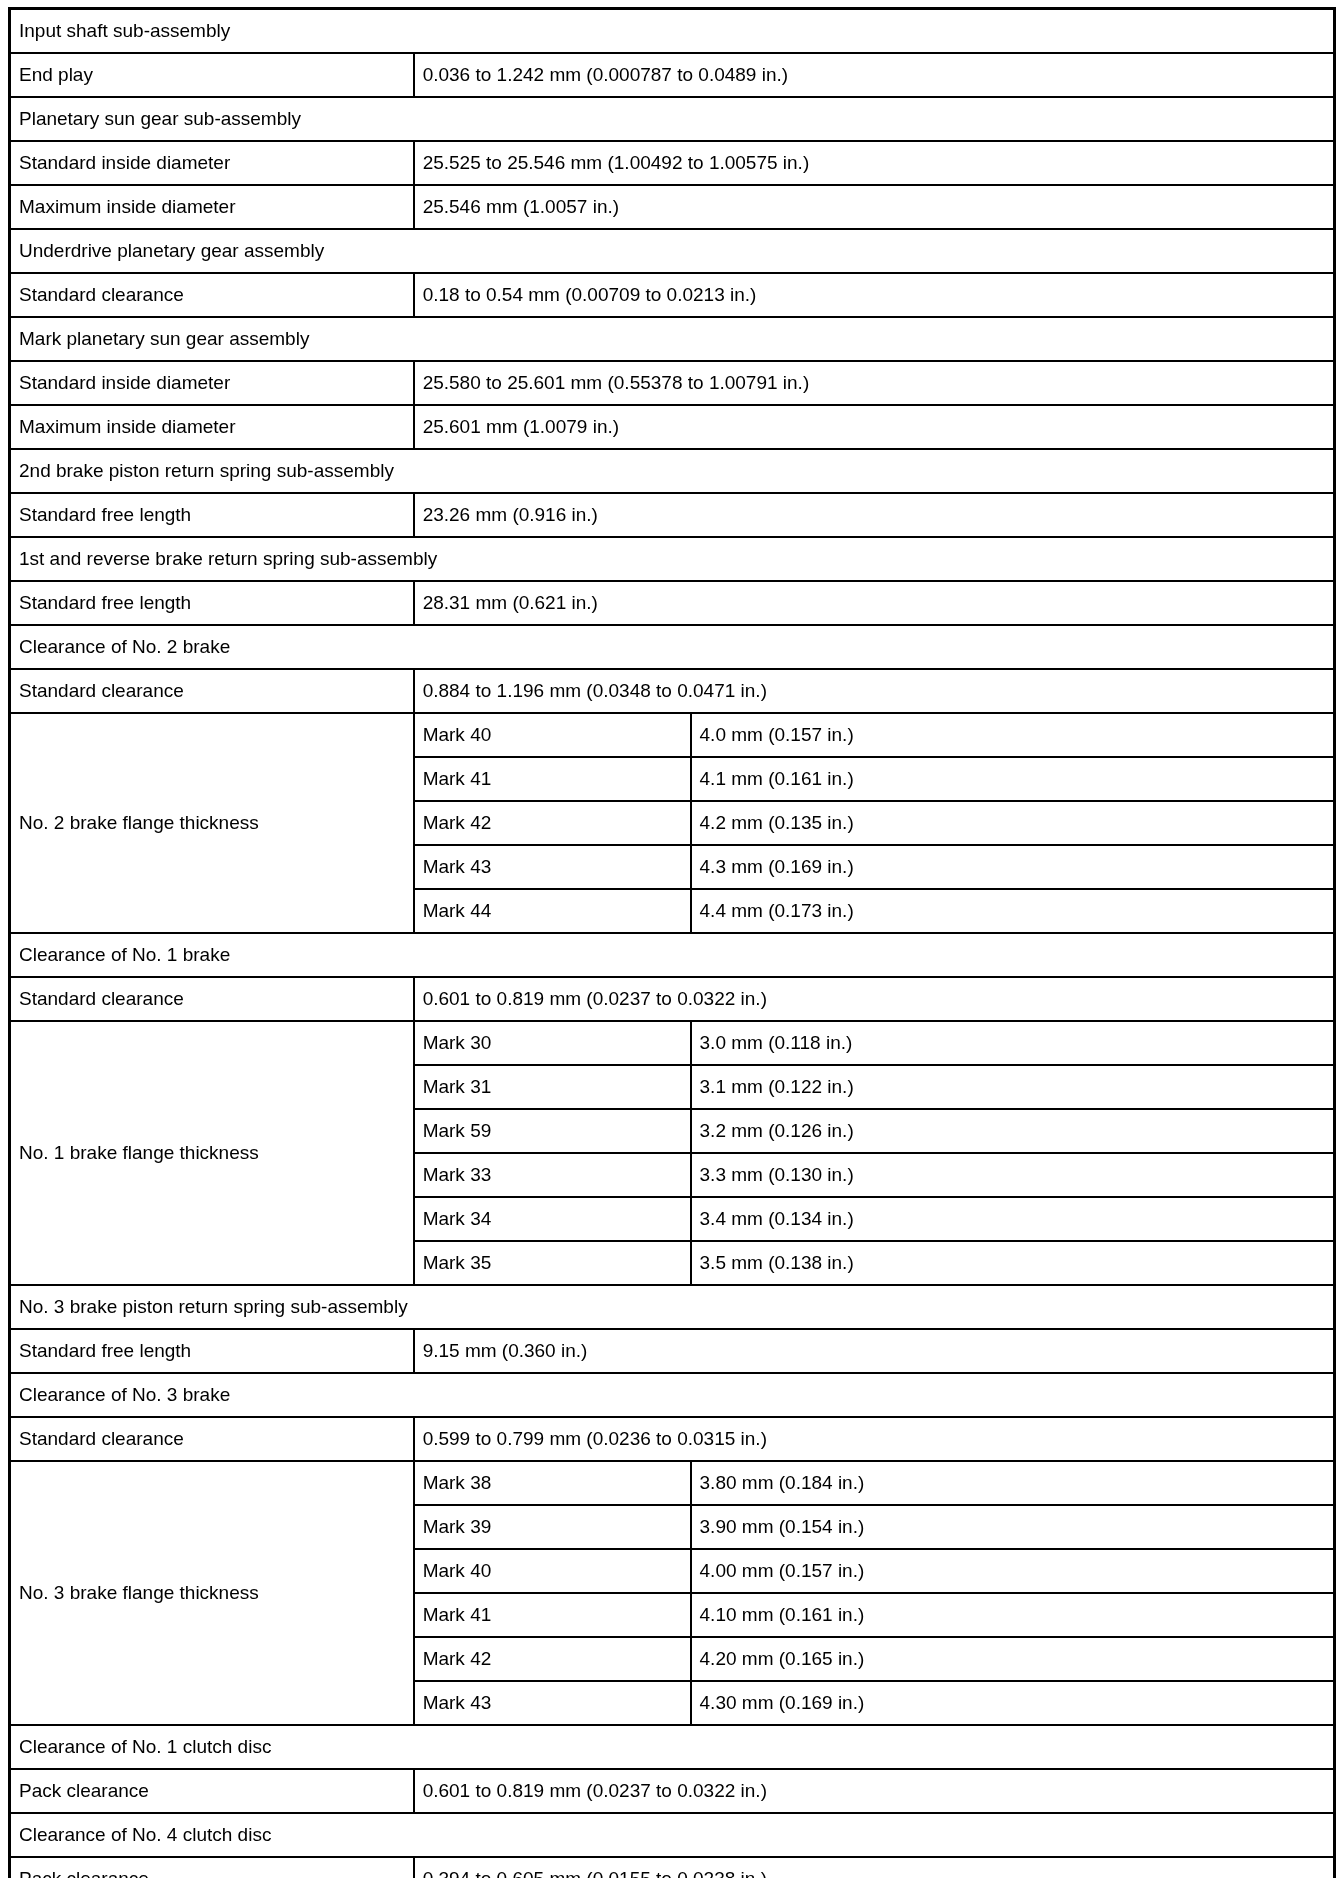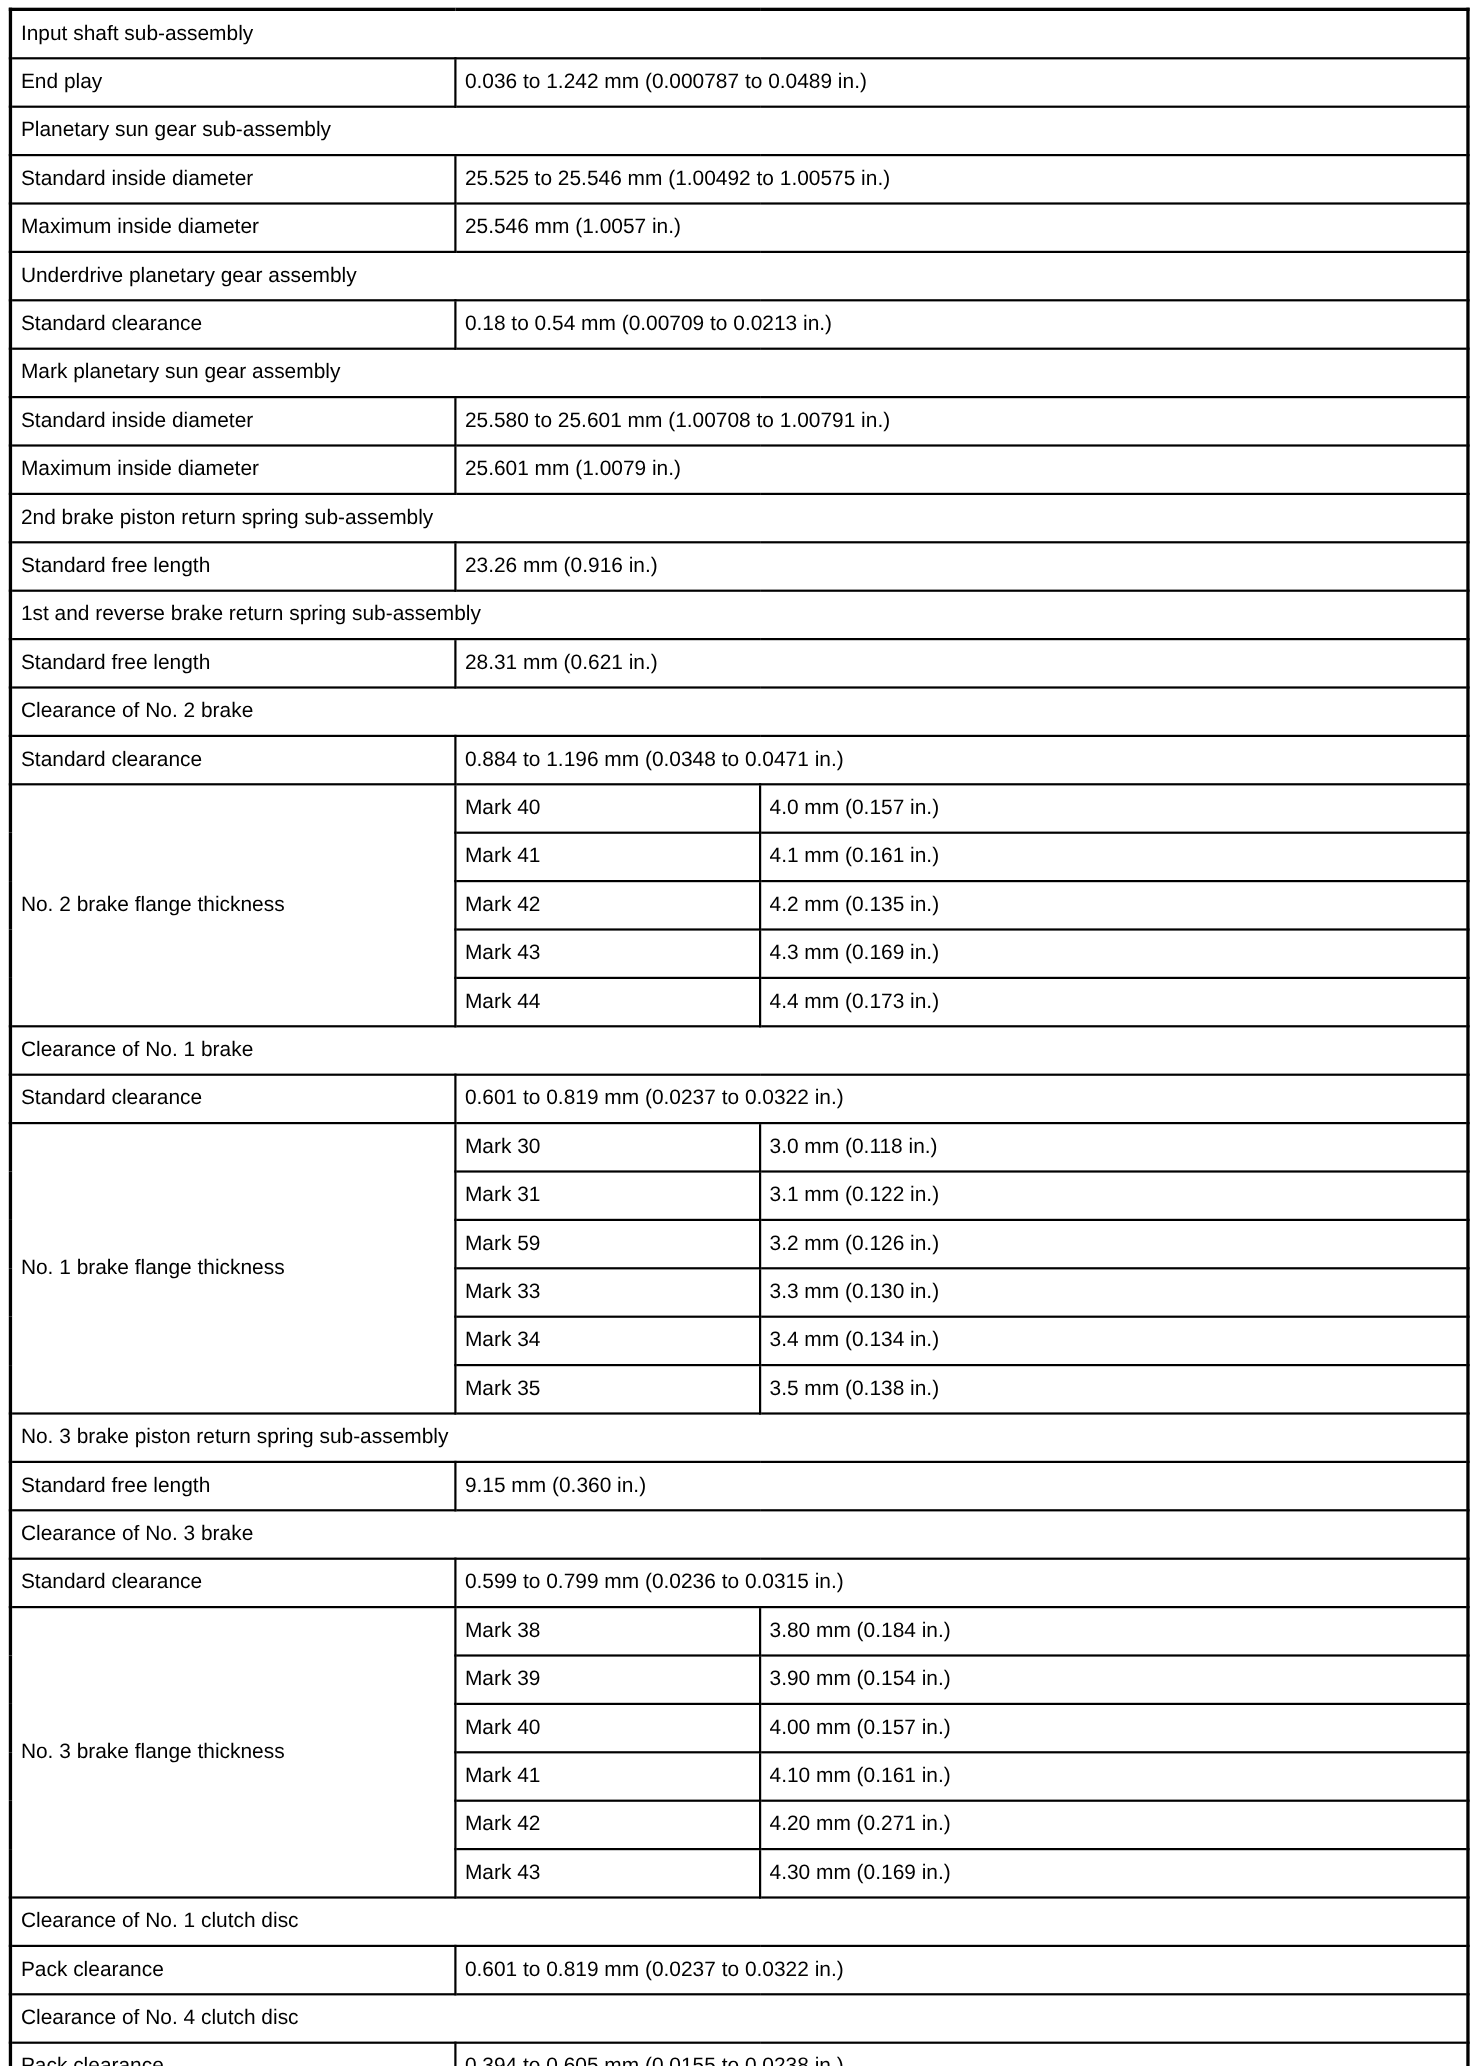--- a/index.html
+++ b/index.html
@@ -72,21 +72,21 @@
         </tr>
         <tr>
           <td>Standard clearance</td>
           <td colspan="2">0.18 to 0.54 mm (0.00709 to 0.0213 in.)</td>
         </tr>
         <tr>
           <td colspan="3" class="section-cell">Mark planetary sun gear assembly</td>
         </tr>
         <tr>
           <td>Standard inside diameter</td>
-          <td colspan="2">25.580 to 25.601 mm (1.00708 to 1.00791 in.)</td>
+          <td colspan="2">25.580 to 25.601 mm (0.55378 to 1.00791 in.)</td>
         </tr>
         <tr>
           <td>Maximum inside diameter</td>
           <td colspan="2">25.601 mm (1.0079 in.)</td>
         </tr>
         <tr>
           <td colspan="3" class="section-cell">2nd brake piston return spring sub-assembly</td>
         </tr>
         <tr>
           <td>Standard free length</td>
@@ -185,21 +185,21 @@
         <tr>
           <td>Mark 40</td>
           <td>4.00 mm (0.157 in.)</td>
         </tr>
         <tr>
           <td>Mark 41</td>
           <td>4.10 mm (0.161 in.)</td>
         </tr>
         <tr>
           <td>Mark 42</td>
-          <td>4.20 mm (0.271 in.)</td>
+          <td>4.20 mm (0.165 in.)</td>
         </tr>
         <tr>
           <td>Mark 43</td>
           <td>4.30 mm (0.169 in.)</td>
         </tr>
         <tr>
           <td colspan="3" class="section-cell">Clearance of No. 1 clutch disc</td>
         </tr>
         <tr>
           <td>Pack clearance</td>

